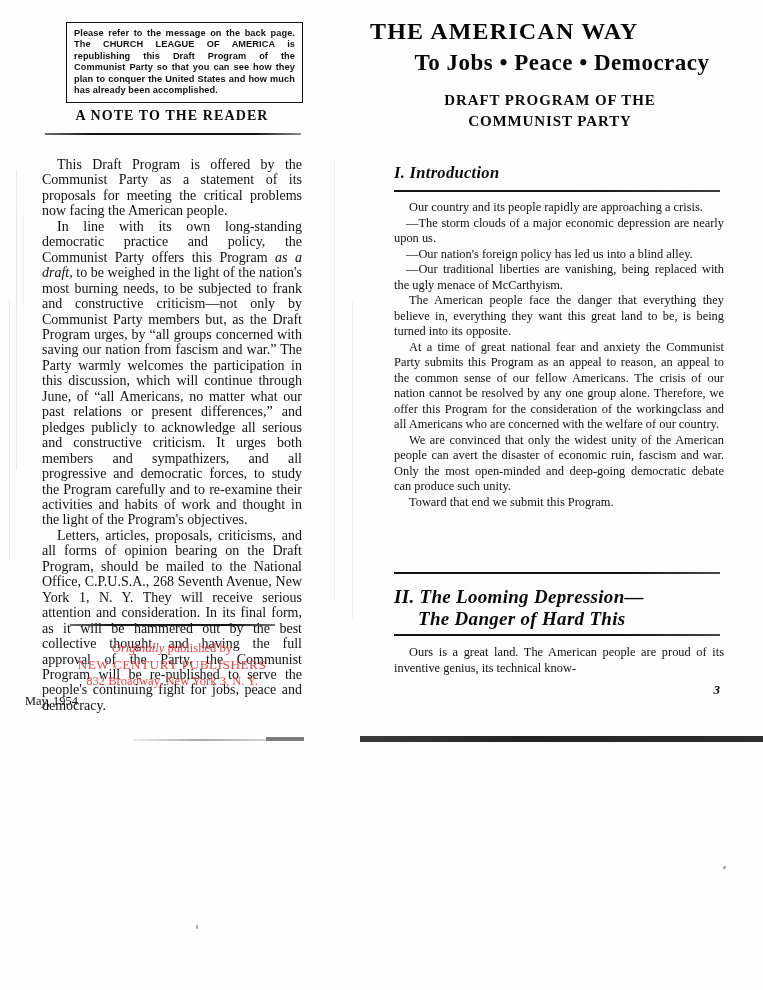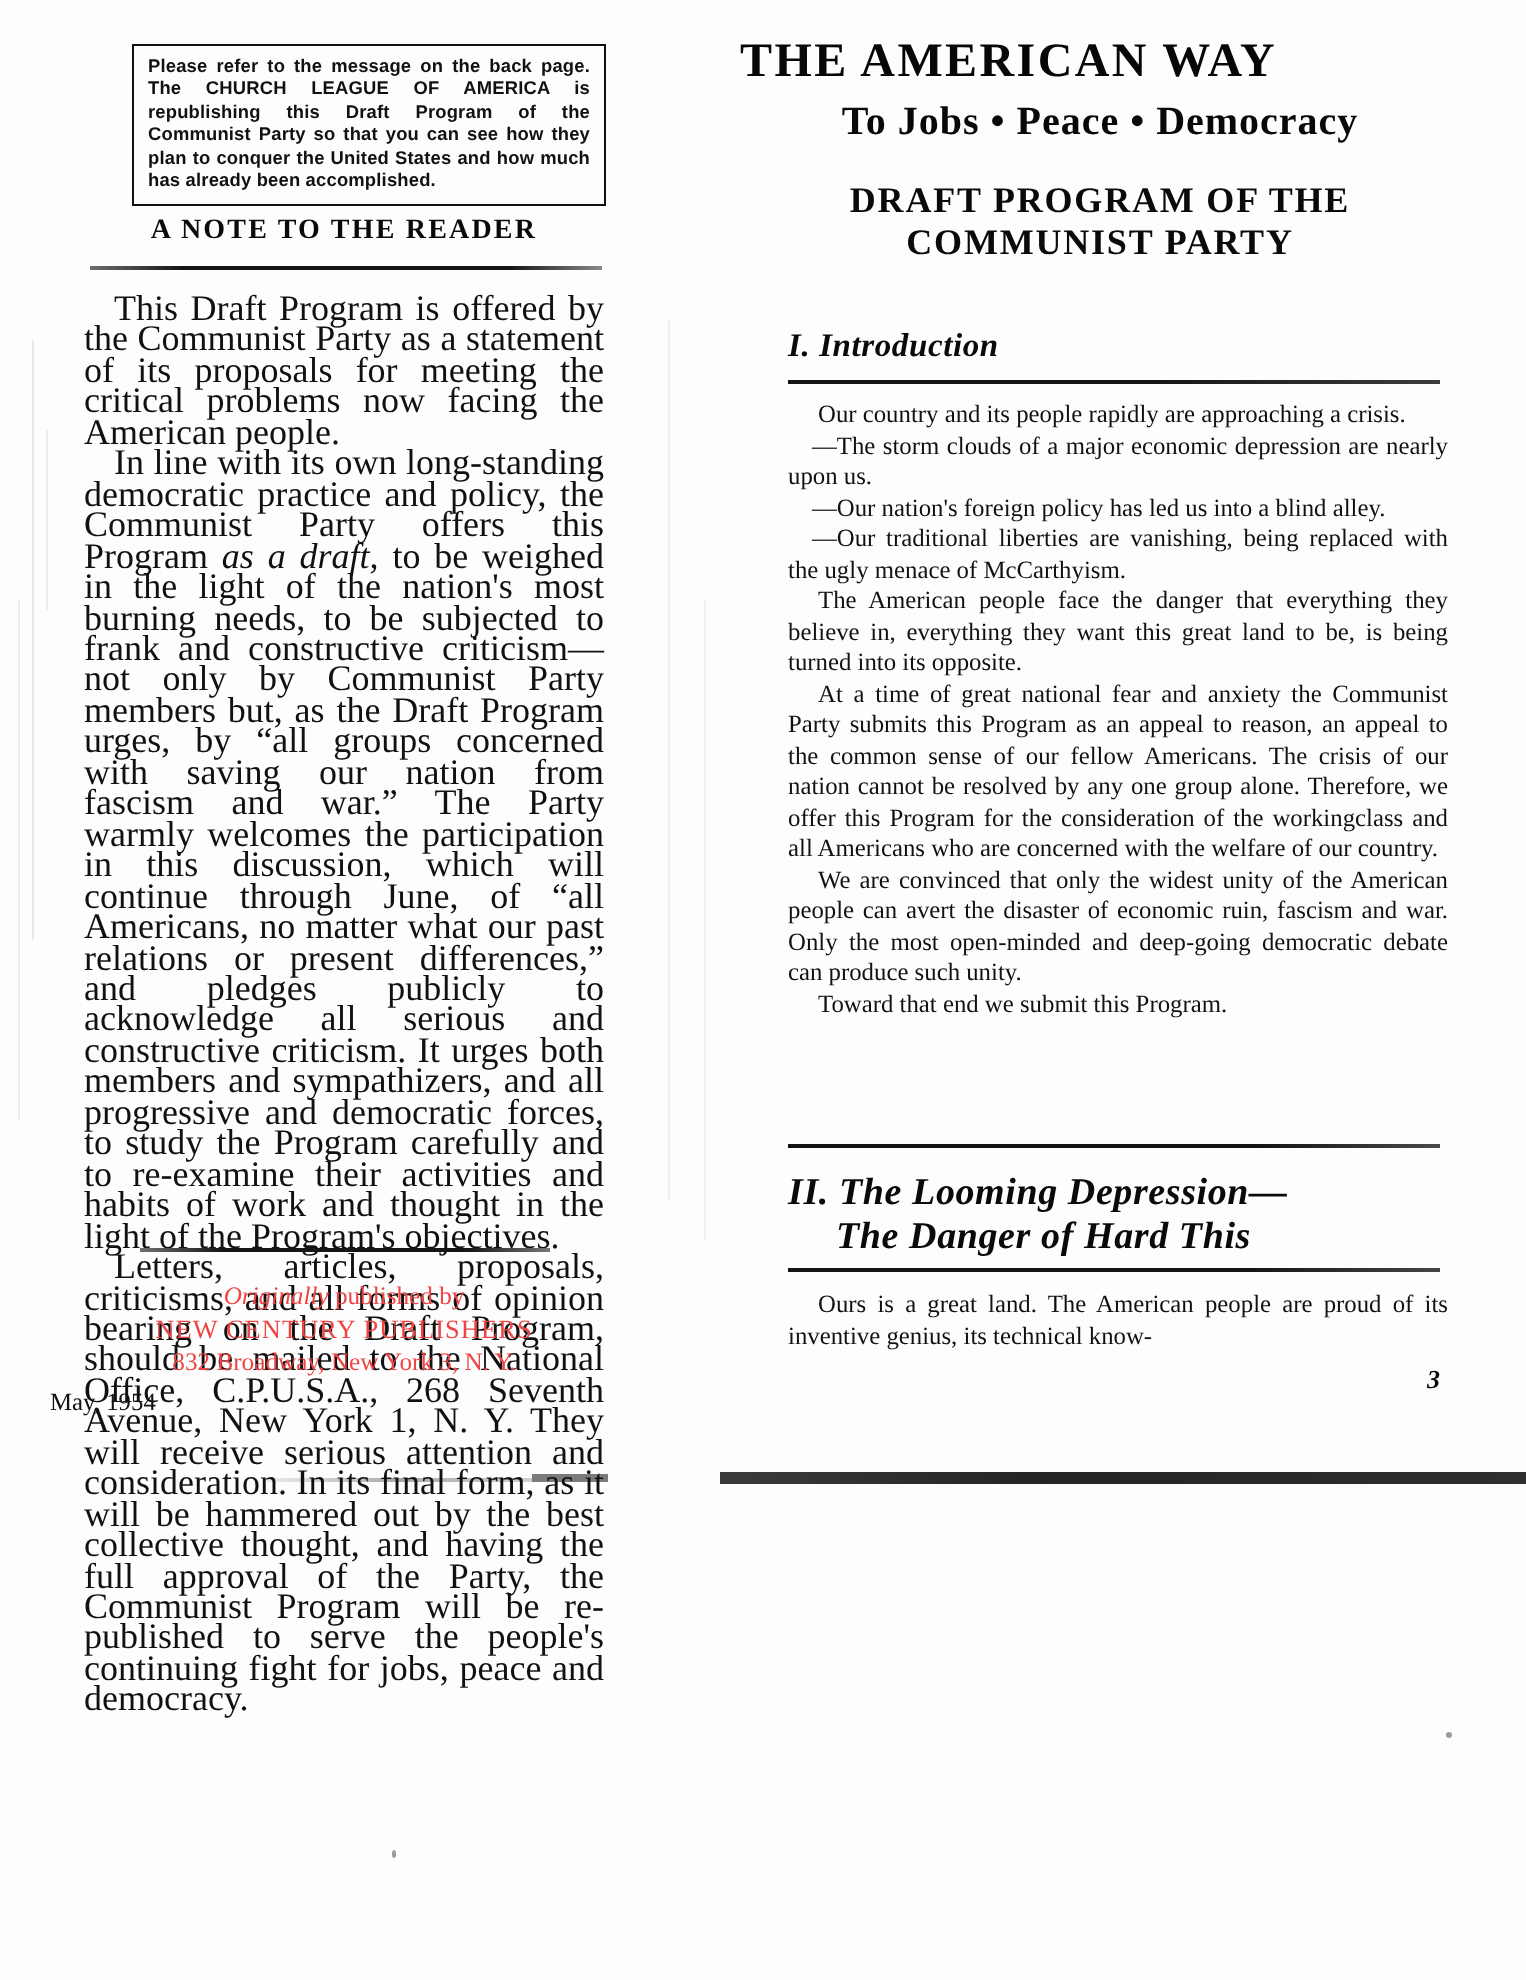--- a/index.html
+++ b/index.html
@@ -112,23 +112,23 @@
   #note-rule {
     left: 45px;
     top: 133px;
     width: 256px;
     height: 2px;
     background: linear-gradient(90deg,#6e6e6e,#151515 18%,#151515 82%,#8a8a8a);
   }
   #left-body {
     position: absolute;
     left: 42px;
-    top: 147px;
+    top: 157px;
     width: 260px;
-    font-size: 18px;
+    font-size: 14px;
     line-height: 15.45px;
     text-align: justify;
     color: #111;
   }
   #left-body p {
     margin: 0;
     text-indent: 15px;
   }
   #imprint-rule {
     left: 70px;
@@ -172,37 +172,37 @@
     left: 0;
     top: 18px;
     width: 360px;
     font-weight: bold;
     font-size: 24px;
     letter-spacing: 1.2px;
     color: #070707;
   }
   #subtitle {
     position: absolute;
-    left: 0;
+    left: 12px;
     top: 50px;
     width: 360px;
     text-align: center;
     font-weight: bold;
-    font-size: 20px;
+    font-size: 23px;
     letter-spacing: .5px;
     color: #080808;
   }
   #program-title {
     position: absolute;
     left: 0;
     top: 90px;
     width: 360px;
     text-align: center;
     font-weight: bold;
-    font-size: 18px;
+    font-size: 15px;
     line-height: 21px;
     letter-spacing: .9px;
     color: #0a0a0a;
   }
   .section-heading {
     position: absolute;
     font-weight: bold;
     font-style: italic;
     color: #0a0a0a;
   }

